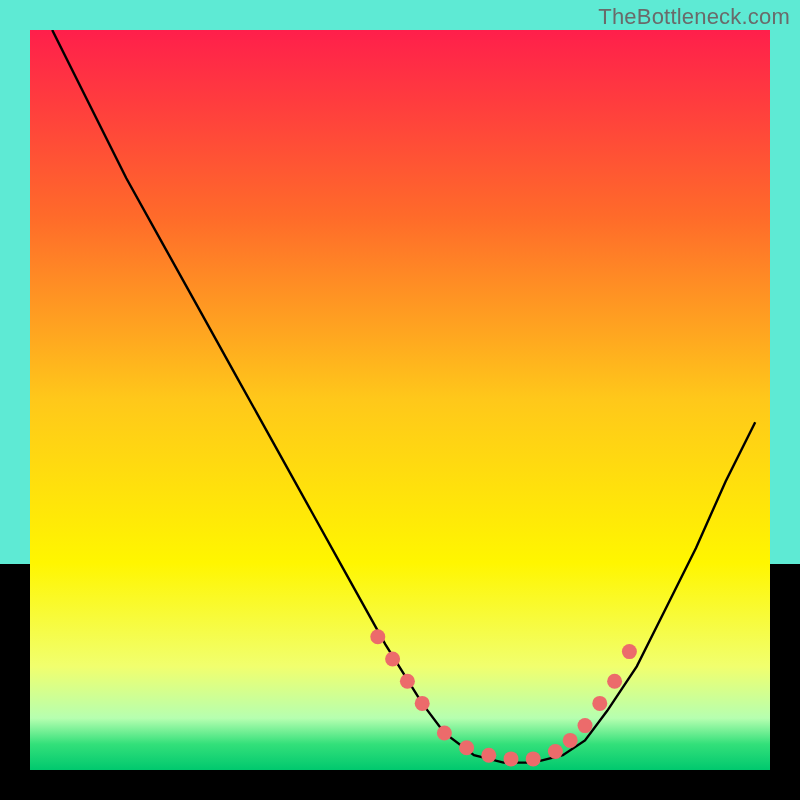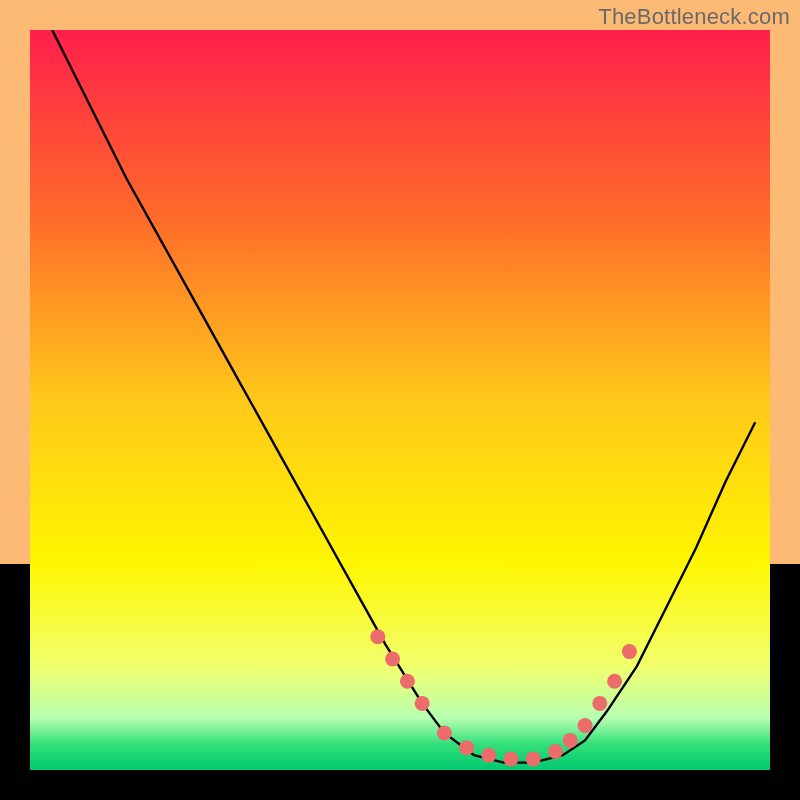--- a/index.html
+++ b/index.html
@@ -10,21 +10,21 @@
     overflow: hidden;
     background: #000;
     font-family: Arial, Helvetica, sans-serif;
   }
   .frame {
     position: absolute;
     left: 0;
     top: 0;
     width: 800px;
     height: 564px;
-    background: #fdba74;
+    background: #5eead4;
   }
   .plot-area {
     position: absolute;
     left: 30px;
     top: 30px;
     width: 740px;
     height: 740px;
   }
   .plot-svg {
     width: 740px;

